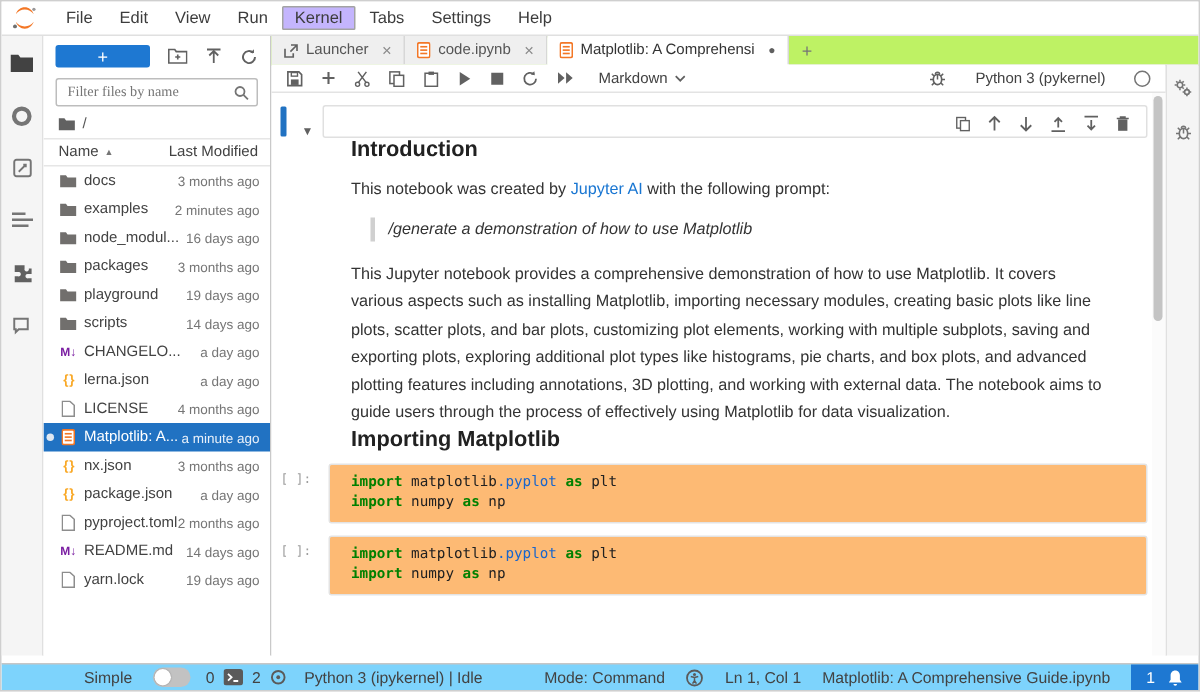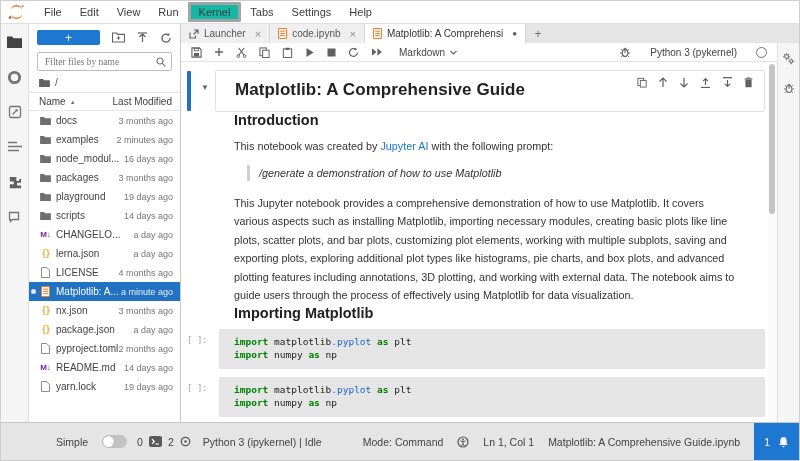--- a/index.html
+++ b/index.html
@@ -5,21 +5,21 @@
   html,body{margin:0;padding:0;background:#d9d9d9;}
   #app{position:relative;width:800px;height:461px;background:#fff;overflow:hidden;
        font-family:"Liberation Sans",sans-serif;color:#333;border:1px solid #cfcfcf;box-sizing:border-box;}
   svg{display:block}
   
   .menubar{position:absolute;top:0;left:0;right:0;height:22px;background:#fff;
            border-bottom:1px solid #e0e0e0;display:flex;align-items:center;padding-left:7px;z-index:5}
   .logo{margin-right:10px}
   #menu-items{display:flex;align-items:center}
   .menu-item{font-size:11px;color:#3c3c3c;padding:2px 9px;cursor:default;white-space:nowrap}
-  .menu-item.hl{border:3px solid #a3a3a3;background:#14b8a6;padding:1px 8px;border-radius:1px}
+  .menu-item.hl{border:1px solid #a3a3a3;background:#c4b5fd;padding:1px 8px;border-radius:1px}
   
   .activity{position:absolute;top:23px;left:0;width:28px;bottom:23px;background:#f5f5f5;
             border-right:1px solid #e0e0e0;display:flex;flex-direction:column;align-items:center;
             padding-top:9px;gap:17px;box-sizing:border-box}
   .act-btn{width:18px;height:18px;display:flex;align-items:center;justify-content:center}
   
   .filepanel{position:absolute;top:23px;left:28px;width:152px;bottom:23px;background:#fff;
              border-right:1px solid #c9c9c9;box-sizing:border-box;overflow:hidden}
   .fb-actions{display:flex;align-items:center;gap:12px;padding:6px 8px 5px 8px}
   .newbtn{width:66px;height:15px;background:#1e78d2;border-radius:2px;color:#fff;display:flex;
@@ -38,21 +38,21 @@
   .frow .ficon{width:13px;margin-right:4px;display:flex;justify-content:center}
   .frow .fname{flex:1;white-space:nowrap;overflow:hidden}
   .frow .fmod{color:#757575;font-size:9px;white-space:nowrap}
   .frow.selected{background:#2172c2;color:#fff}
   .frow.selected .fmod{color:#e8f0fa}
   .fdirty{position:absolute;left:2px;width:5px;height:5px;border-radius:50%;background:#dfe8f2}
   .ic-md{color:#7b1fa2;font-weight:bold;font-size:8px;line-height:1}
   .ic-json{color:#f9a825;font-weight:bold;font-size:9px;line-height:1;letter-spacing:-1px}
   
   .main{position:absolute;left:180px;top:23px;right:0;bottom:23px}
-  .tabbar{position:absolute;top:0;left:0;right:0;height:19px;background:#e5e5e5;
+  .tabbar{position:absolute;top:0;left:0;right:0;height:19px;background:#bef264;
           border-bottom:1px solid #d7d7d7;display:flex;align-items:stretch}
   .tab{display:flex;align-items:center;gap:5px;padding:0 8px;font-size:10px;color:#555;
        border-right:1px solid #d7d7d7;background:#efefef;max-width:170px;white-space:nowrap}
   .tab.active{background:#fff;color:#333;box-shadow:0 1px 0 #fff}
   .tlabel{overflow:hidden;text-overflow:ellipsis}
   .tclose{color:#8a8a8a;font-size:11px;margin-left:4px}
   .tdirty{color:#5f5f5f;font-size:8px;margin-left:4px}
   .tab-add{width:24px;display:flex;align-items:center;justify-content:center;color:#757575;font-size:12px}
   
   .nb-toolbar{position:absolute;top:19px;left:0;right:22px;height:19px;background:#fff;
@@ -81,29 +81,29 @@
   .h-importing{margin-top:11px}
   .h-creating{margin-top:14px}
   .mdp{font-size:10.8px;color:#333;line-height:18.5px;margin:9px 0 0 0}
   .mdlink{color:#1976d2}
   .mdquote{margin:9px 0 0 13px;border-left:3px solid #d0d0d0;padding:2px 0 2px 9px;
            font-style:italic;font-size:10.8px;color:#333}
   .mdbody{margin-top:13px}
   .codecell{display:flex;align-items:flex-start;margin:8px 3px 0 0}
   .prompt{width:38px;box-sizing:border-box;padding:6px 0 0 6px;flex:none;
           font-family:"DejaVu Sans Mono",monospace;font-size:8.5px;color:#9e9e9e;white-space:nowrap}
-  .codebox{flex:1;background:#e5e5e5;border:1px solid #e3e3e3;border-radius:2px;
+  .codebox{flex:1;background:#fdba74;border:1px solid #e3e3e3;border-radius:2px;
            padding:5px 8px 6px 14px;font-family:"DejaVu Sans Mono",monospace;font-size:9.5px;
            line-height:13.5px;color:#212121}
   .cline{white-space:pre}
   .tk-kw{color:#008000;font-weight:bold}
   .tk-prop{color:#1a66cc}
   .tk-t{color:#212121}
   
-  .statusbar{position:absolute;left:0;right:0;bottom:0;height:38px;background:#e5e5e5;
+  .statusbar{position:absolute;left:0;right:0;bottom:0;height:18px;background:#7dd3fc;
              border-top:1px solid #c6c6c6;display:flex;align-items:center;font-size:10.5px;
              color:#424242;padding-left:55px;box-sizing:border-box}
   .sb-group{display:flex;align-items:center;gap:8px}
   .toggle{width:25px;height:13px;border-radius:7px;background:#c2c2c2;position:relative;margin:0 10px 0 6px}
   .toggle .knob{position:absolute;left:1px;top:1px;width:11px;height:11px;border-radius:50%;background:#fff;
                 box-shadow:0 0 1px rgba(0,0,0,.4)}
   .sb-counts{display:flex;align-items:center;gap:6px;margin-right:12px}
   .sb-right{margin-left:auto;display:flex;align-items:center;gap:14px;height:100%}
   .notif{height:100%;background:#1e78d2;color:#fff;display:flex;align-items:center;gap:8px;
          padding:0 10px;font-size:10.5px}
@@ -482,21 +482,20 @@
     <div class="nb-scroll">
       <div class="thumb"></div>
     </div>
 
     <div class="nb-content">
 
       <div class="cell1">
         <span class="selbar"></span>
         <span class="collapser">▼</span>
         <div class="titlebox">
-          <div class="nbtitle">Matplotlib: A Comprehensive Guide</div>
           <span class="celltools">
             <span>
               <svg width="10" height="11" viewBox="0 0 12 12">
                   <rect x="1" y="1" width="7" height="8.5" fill="none" stroke="#616161" stroke-width="1.1"></rect>
                   <rect x="4" y="3.5" width="7" height="8" fill="#fff" stroke="#616161" stroke-width="1.1"></rect>
                 </svg>
             </span>
             <span>
               <svg width="10" height="11" viewBox="0 0 10 11">
                   <path d="M5 10V1.5M1.5 4.5L5 1l3.5 3.5" fill="none" stroke="#616161" stroke-width="1.2"></path>

